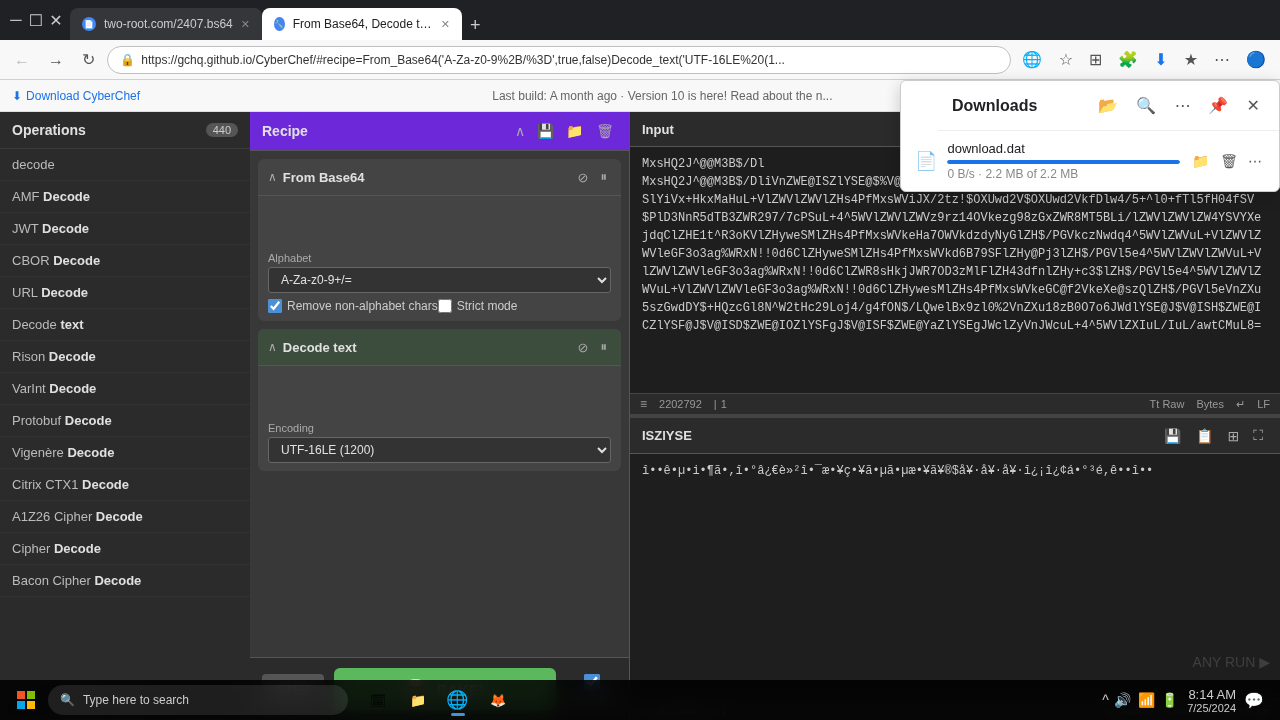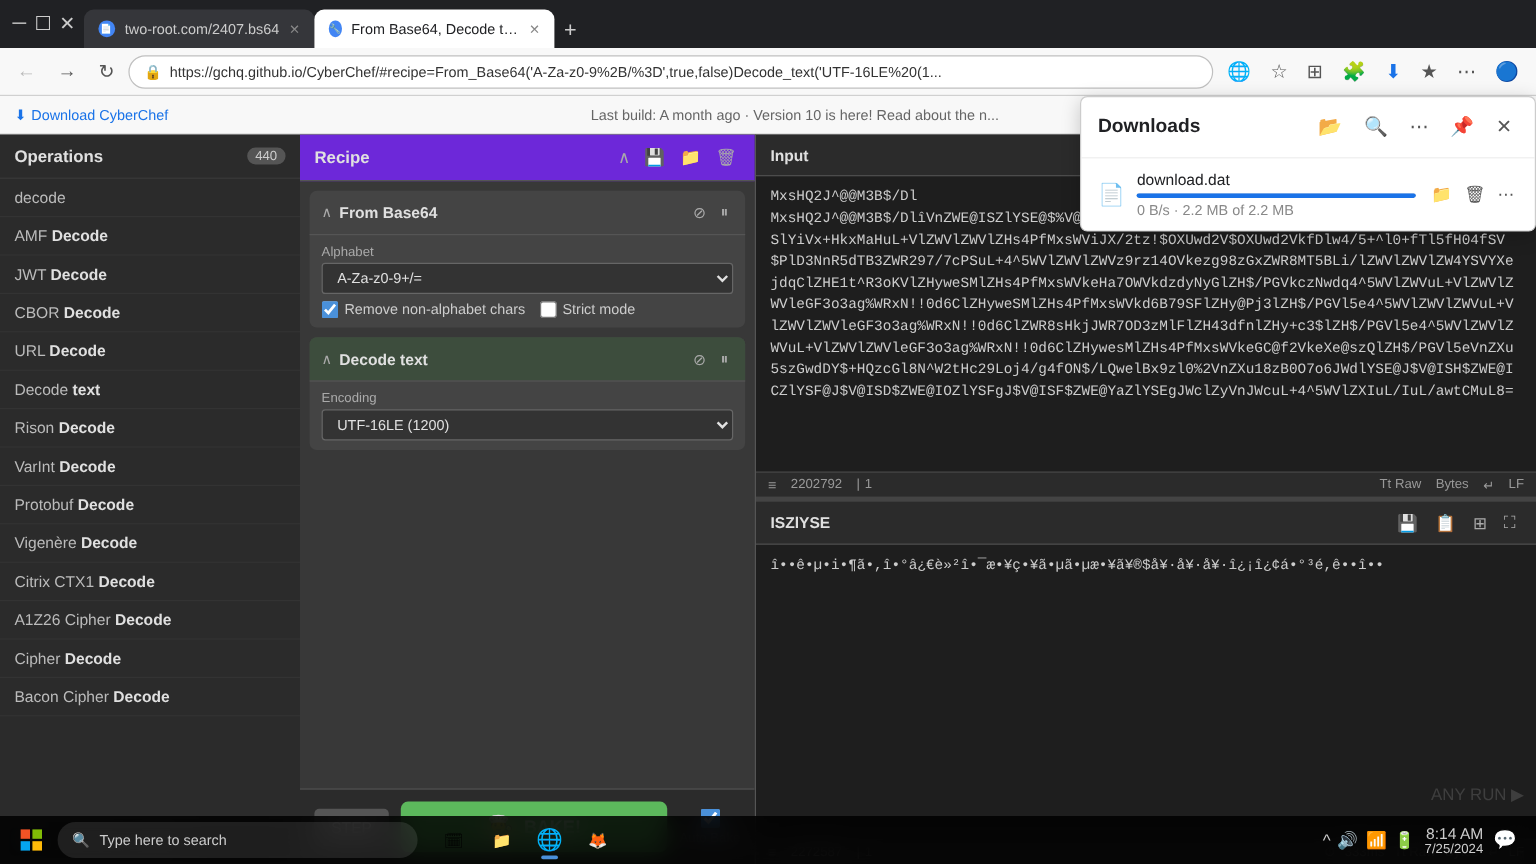--- a/index.html
+++ b/index.html
@@ -59,23 +59,23 @@
     .recipe-icon-btn { background: none; border: none; color: #aaa; cursor: pointer; font-size: 14px; padding: 3px; border-radius: 3px; }
 
     .recipe-ops { overflow-y: auto; flex: 1; padding: 8px; }
     .recipe-op-card { background: #444; border-radius: 6px; margin-bottom: 8px; }
     .recipe-op-header { display: flex; align-items: center; padding: 8px 10px; gap: 6px; }
     .recipe-op-chevron { color: #aaa; cursor: pointer; font-size: 12px; }
     .recipe-op-title { flex: 1; font-size: 13px; color: #e0e0e0; font-weight: bold; }
     .recipe-op-icons { display: flex; gap: 4px; }
     .recipe-op-btn { background: none; border: none; color: #aaa; cursor: pointer; font-size: 13px; padding: 2px 4px; }
     .recipe-op-body { padding: 8px 10px; border-top: 1px solid #555; }
-    .recipe-field-label { font-size: 11px; color: #aaa; margin-bottom: 3px; }
+    .recipe-field-label { font-size: 11px; color: #aaa; margin-bottom: 3px; margin-top: 48px; }
     .recipe-select { background: #333; border: 1px solid #666; color: #e0e0e0; padding: 4px 8px; border-radius: 3px; width: 100%; font-size: 12px; cursor: pointer; }
-    .recipe-checkbox-row { display: flex; gap: 12px; margin-top: 6px; }
+    .recipe-checkbox-row { display: flex; margin-top: 6px; }
     .recipe-checkbox-item { display: flex; align-items: center; gap: 5px; font-size: 12px; color: #ccc; }
     .recipe-checkbox-item input[type=checkbox] { accent-color: #4a90d9; width: 14px; height: 14px; }
 
     .recipe-footer { background: #2b2b2b; padding: 10px 12px; display: flex; align-items: center; gap: 10px; border-top: 1px solid #555; }
     .step-btn { background: #555; border: none; color: #ccc; padding: 8px 14px; border-radius: 4px; cursor: pointer; font-size: 13px; }
     .bake-btn { background: #5cb85c; border: none; color: white; padding: 10px 22px; border-radius: 6px; cursor: pointer; font-size: 15px; font-weight: bold; flex: 1; display: flex; align-items: center; gap: 8px; justify-content: center; }
     .bake-icon { font-size: 18px; }
     .auto-bake-area { display: flex; flex-direction: column; align-items: center; gap: 3px; }
     .auto-bake-checkbox { accent-color: #4a90d9; width: 16px; height: 16px; }
     .auto-bake-label { font-size: 11px; color: #ccc; }
@@ -87,21 +87,21 @@
     .io-title { font-size: 13px; font-weight: bold; color: #e0e0e0; }
     .io-icons { display: flex; gap: 4px; }
     .io-icon-btn { background: none; border: none; color: #aaa; cursor: pointer; font-size: 14px; padding: 3px 5px; border-radius: 3px; }
     .io-content { flex: 1; overflow: auto; padding: 8px 12px; font-family: 'Courier New', monospace; font-size: 12px; color: #ccc; background: #1e1e1e; word-break: break-all; white-space: pre-wrap; line-height: 1.5; }
     .io-footer { background: #2b2b2b; padding: 3px 10px; display: flex; align-items: center; gap: 12px; font-size: 11px; color: #999; border-top: 1px solid #444; }
     .io-footer-item { display: flex; align-items: center; gap: 4px; }
     .io-divider { height: 4px; background: #444; cursor: row-resize; }
 
     
     .downloads-panel { position: absolute; top: 80px; right: 0; width: 380px; background: white; border: 1px solid #ccc; border-radius: 6px; box-shadow: 0 4px 16px rgba(0,0,0,0.2); z-index: 100; }
-    .downloads-header { padding: 12px 14px; font-size: 16px; font-weight: bold; color: #202124; display: flex; align-items: center; justify-content: space-between; border-bottom: 1px solid #eee; }
+    .downloads-header { padding: 12px 14px; font-size: 16px; font-weight: bold; color: #202124; display: flex; align-items: center; justify-content: space-between; border-bottom: 1px solid #eee; margin-left: 37px; }
     .downloads-header-icons { display: flex; gap: 8px; }
     .dl-header-btn { background: none; border: none; cursor: pointer; color: #555; font-size: 16px; padding: 3px 5px; border-radius: 3px; }
     .download-item { padding: 10px 14px; display: flex; align-items: center; gap: 10px; }
     .dl-file-icon { color: #555; font-size: 18px; }
     .dl-info { flex: 1; }
     .dl-filename { font-size: 13px; color: #202124; font-weight: 500; margin-bottom: 4px; }
     .dl-progress-bar { height: 4px; background: #e0e0e0; border-radius: 2px; margin-bottom: 3px; overflow: hidden; }
     .dl-progress-fill { height: 100%; background: #1a73e8; border-radius: 2px; }
     .dl-size { font-size: 12px; color: #888; }
     .dl-actions { display: flex; gap: 4px; }

